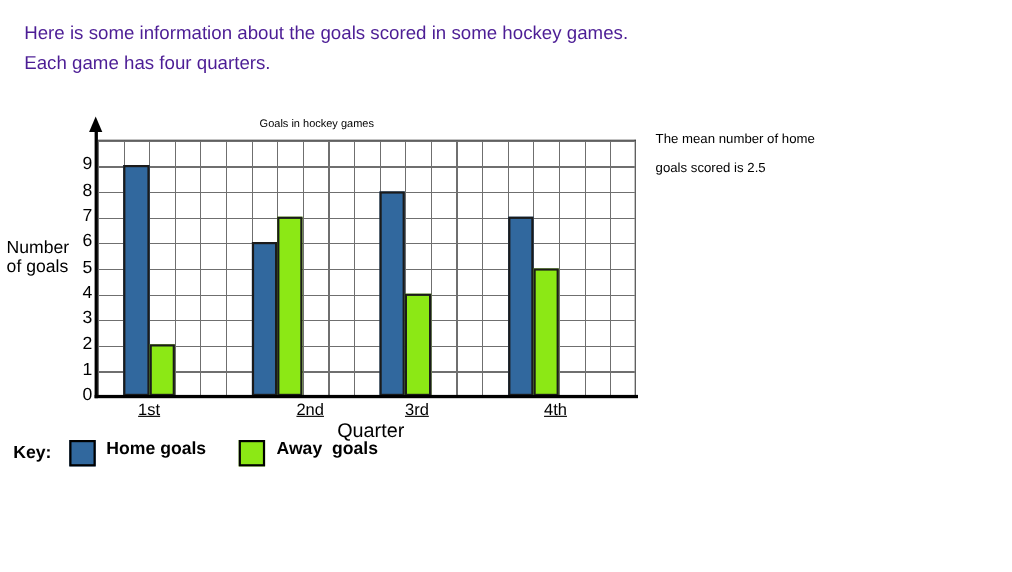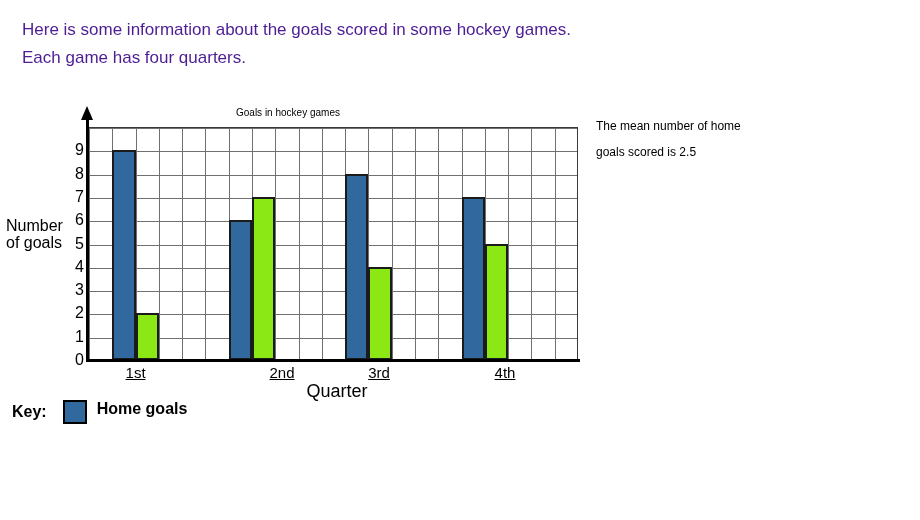--- a/index.html
+++ b/index.html
@@ -241,18 +241,22 @@
 
   <div id="x-axis-title">Quarter</div>
 </div>
 
 <div id="legend">
   <span id="legend-title">Key:</span>
   <span class="legend-item">
     <span class="legend-swatch home"></span>
     <span class="legend-label">Home goals</span>
   </span>
+  <span class="legend-item">
+    <span class="legend-swatch away"></span>
+    <span class="legend-label">Away  goals</span>
+  </span>
 </div>
 
 <div id="statements">
   <div class="statement">The mean number of home
 goals scored is 2.5</div>
 </div>
 
 </body></html>

